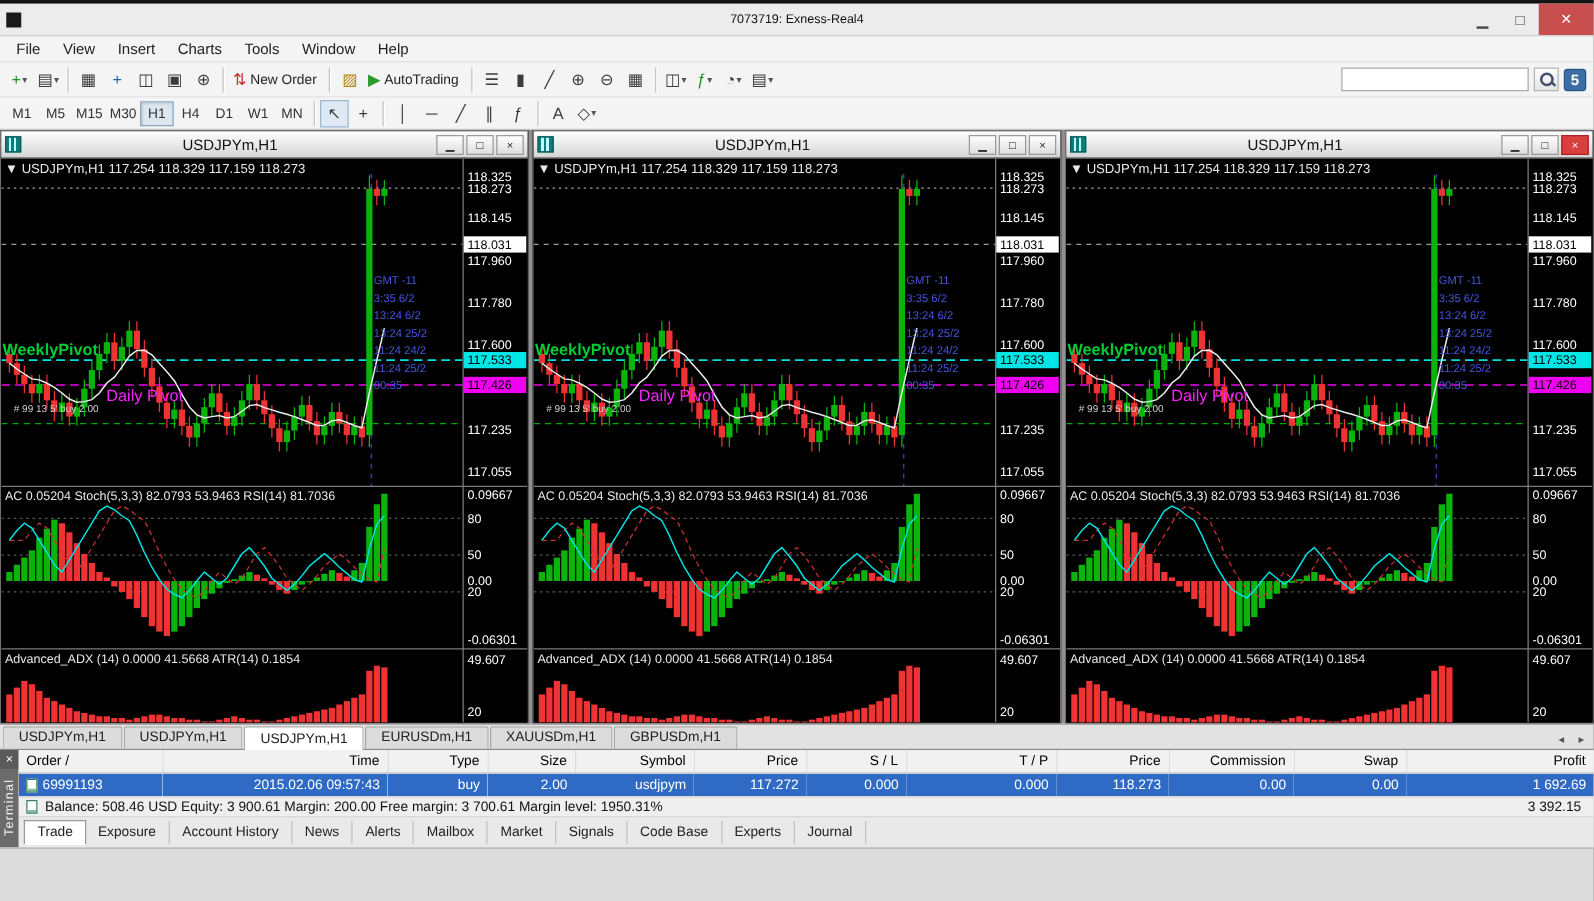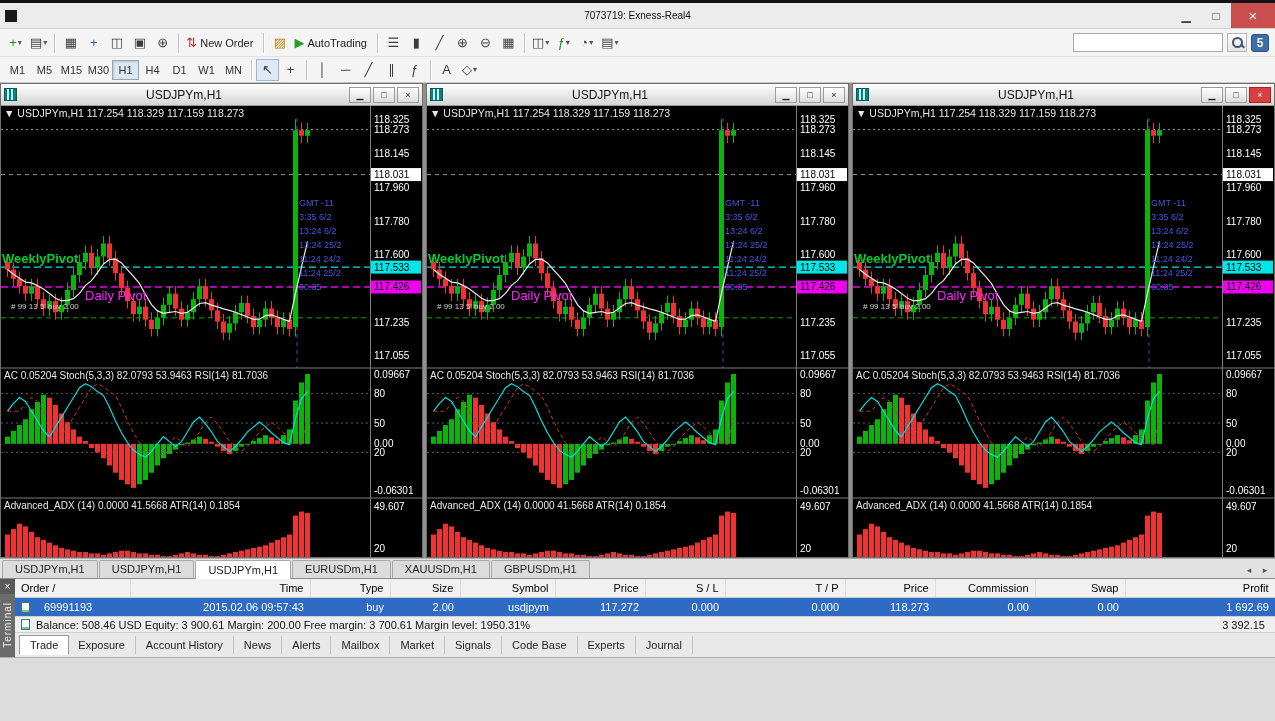--- a/index.html
+++ b/index.html
@@ -63,21 +63,21 @@
 .term-close{width:15px;height:15px;color:#fff;font-size:10px;display:flex;align-items:center;justify-content:center;background:#5a5a5a}
 .term-vlabel{writing-mode:vertical-rl;transform:rotate(180deg);font-size:10px;color:#eee;margin-top:8px;letter-spacing:1px}
 .term-main{flex:1;display:flex;flex-direction:column;min-width:0}
 table.orders{border-collapse:collapse;width:100%;table-layout:fixed;background:#fff;font-size:11px}
 table.orders thead td{background:#f1f1f1;border-right:1px solid #ddd;border-bottom:1px solid #c9c9c9;padding:3px 6px;text-align:right;color:#000;white-space:nowrap}
 table.orders thead td:first-child{text-align:left}
 table.orders tbody td{padding:3px 6px;text-align:right;color:#111;white-space:nowrap;overflow:hidden}
 tr.orow.sel{background:#2f6bc4}
 tr.orow.sel td{color:#fff}
 td.ocell{text-align:left}
-.ocell-in{display:flex;align-items:center;gap:14px}
+.ocell-in{display:flex;align-items:center;gap:4px}
 .doc-icon{width:9px;height:11px;background:#fff;border:1px solid #3f7f5f;box-shadow:inset 0 -2px 0 #7fc09f;flex:0 0 auto}
 td.profit{color:#009090}
 tr.orow.sel td.profit{color:#fff}
 .balance-row{display:flex;align-items:center;padding:2px 10px 2px 6px;font-weight:normal;background:#efefef;border-top:1px solid #cfcfcf;border-bottom:1px solid #cfcfcf;height:17px}
 .balance-row .bspacer{flex:1}
 .term-tabs{display:flex;align-items:center;background:#e9e9e9;height:24px;padding-left:4px}
 .ttab{padding:3px 10px;color:#222;border-right:1px solid #c0c0c0;font-size:11px;white-space:nowrap}
 .ttab.active{background:#fff;border:1px solid #9a9a9a;border-bottom:1px solid #fff;margin-right:-1px}
 .statusbar{flex:1;background:#dcdcdc;border-top:1px solid #b0b0b0}
 </style>
@@ -89,20 +89,29 @@
   <div class="titlebar">
     <div class="tb-icon"></div>
     <div class="tb-title">7073719: Exness-Real4</div>
     <div class="tb-btns">
       <div class="winbtn">▁</div>
       <div class="winbtn">□</div>
       <div class="winbtn close">×</div>
     </div>
   </div>
 
+  <div class="menubar" id="menubar">
+      <div class="mitem">File</div>
+      <div class="mitem">View</div>
+      <div class="mitem">Insert</div>
+      <div class="mitem">Charts</div>
+      <div class="mitem">Tools</div>
+      <div class="mitem">Window</div>
+      <div class="mitem">Help</div>
+    </div>
 
   <div class="toolbar toolbar1" id="toolbar1">
       <button class="tbtn">
         <span class="glyph" style="color: rgb(31, 143, 31);">+</span>
         <span class="drop">▾</span>
       </button>
       <button class="tbtn">
         <span class="glyph">▤</span>
         <span class="drop">▾</span>
       </button>

